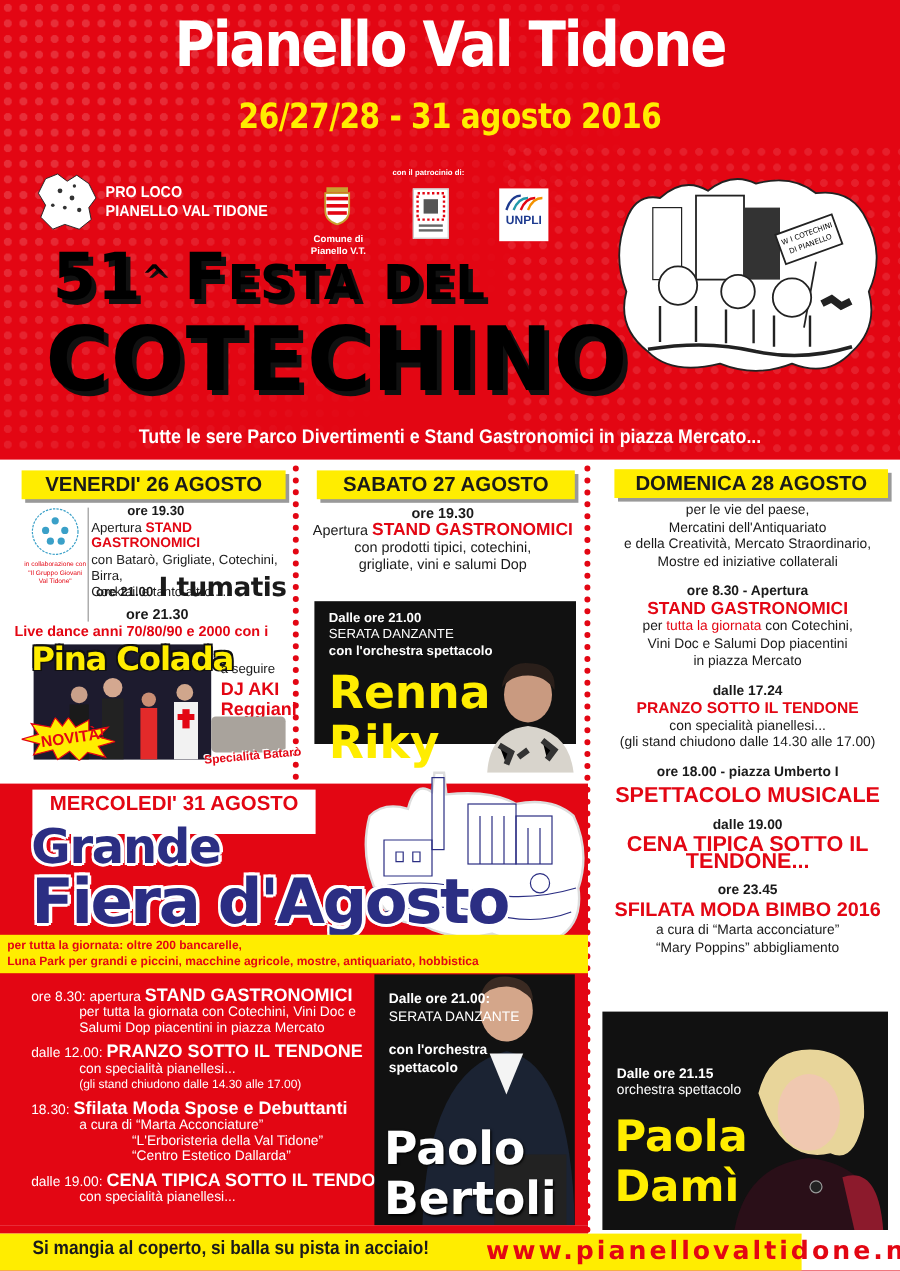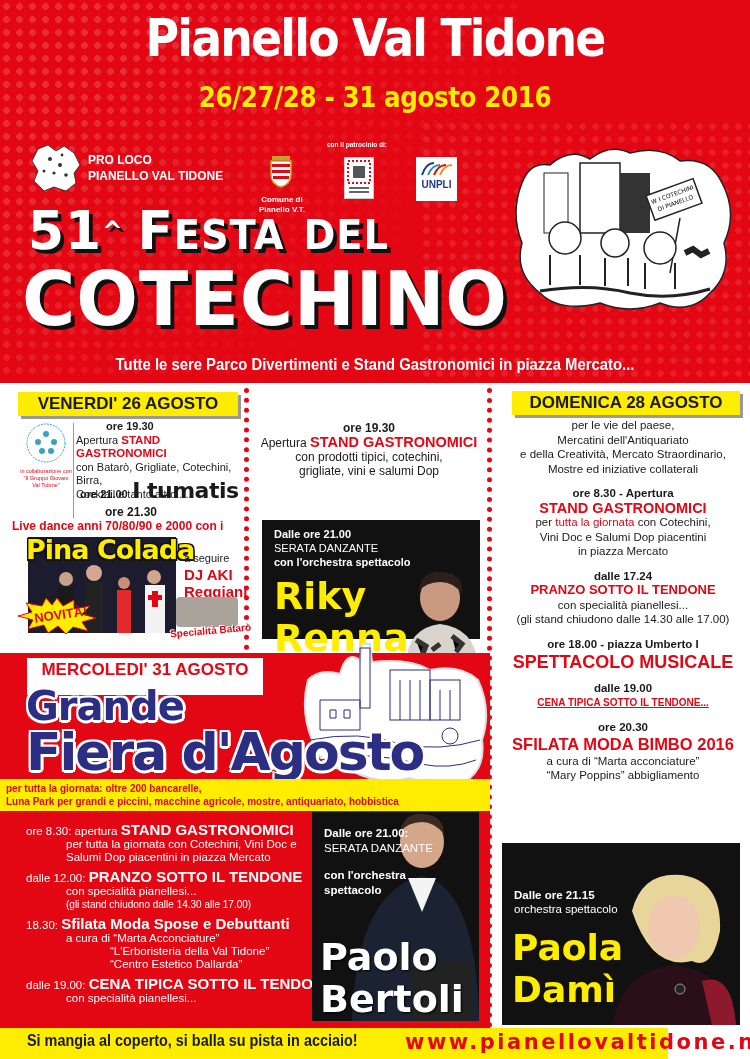--- a/index.html
+++ b/index.html
@@ -20,21 +20,21 @@
 
   .proloco-logo { position: absolute; left: 30px; top: 143px; width: 52px; height: 50px; }
   .proloco-text { position: absolute; left: 88px; top: 152px; color: #fff; font-weight: bold; font-size: 13px; line-height: 16px; transform: scaleX(0.92); transform-origin: left; }
   .comune-crest { position: absolute; left: 266px; top: 152px; width: 30px; height: 36px; }
   .comune-text { position: absolute; left: 256px; top: 195px; width: 52px; text-align: center; color: #fff; font-weight: bold; font-size: 8px; line-height: 10px; }
   .patrocinio { position: absolute; left: 327px; top: 141px; color: #fff; font-weight: bold; font-size: 6.5px; }
   .cons-logo { position: absolute; left: 344px; top: 157px; width: 30px; height: 42px; background: #fff; border: 1px solid #ccc; }
   .unpli-logo { position: absolute; left: 416px; top: 157px; width: 41px; height: 44px; background: #fff; }
   .unpli-logo .t { position: absolute; left: 0; top: 22px; width: 41px; text-align: center; color: #1d3a8f; font-weight: bold; font-size: 10px; }
 
-  .festa-title { position: absolute; left: 28px; top: 202px; color: #ffffff; font-family: "DejaVu Sans", sans-serif; font-weight: bold;
+  .festa-title { position: absolute; left: 44px; top: 202px; color: #000000; font-family: "DejaVu Sans", sans-serif; font-weight: bold;
     text-shadow: 4px 4px 0 #111; letter-spacing: 1px; }
   .festa-title .l1 { font-size: 54px; line-height: 58px; transform: scaleX(0.96); transform-origin: left; white-space: nowrap; }
   .festa-title .l1 .sup { font-size: 26px; vertical-align: top; margin-right: 14px; }
   .festa-title .l1 .small { font-size: 40px; }
   .festa-title .l2 { font-size: 74px; line-height: 70px; margin-left: -6px; transform: scaleX(0.98); transform-origin: left; white-space: nowrap; }
 
   .cartoon { position: absolute; left: 510px; top: 143px; width: 225px; height: 170px; }
   .subtitle { position: absolute; left: 0; top: 355px; width: 750px; text-align: center; color: #fff; font-weight: bold; font-size: 16.5px; transform: scaleX(0.9); }
 
   .content { position: absolute; left: 0; top: 383px; width: 750px; height: 676px; background: #fff; }
@@ -211,41 +211,42 @@
     <div>DJ AKI</div>
     <div>Reggiani</div>
   </div>
   <div style="position:absolute;left:176px;top:597px;width:62px;height:30px;background:#a9a39c;border-radius:4px;"></div>
   <div style="position:absolute;left:170px;top:625px;color:#e30613;font-weight:bold;font-size:10px;transform:rotate(-5deg);text-shadow:-1px -1px 0 #fff,1px 1px 0 #fff;white-space:nowrap;">Specialità Batarò</div>
   <svg style="position:absolute;left:18px;top:598px;width:78px;height:36px;" viewBox="0 0 78 36">
     <polygon points="39,0 45,8 56,2 56,11 72,8 64,16 78,20 64,24 70,33 55,29 48,36 40,28 30,35 26,27 10,31 15,22 0,18 14,14 8,5 24,8 28,0 34,7" fill="#ffed00" stroke="#e30613" stroke-width="1"></polygon>
   </svg>
   <div style="position:absolute;left:34px;top:607px;color:#e30613;font-weight:bold;font-size:13px;transform:rotate(-8deg);white-space:nowrap;">NOVITÀ!</div>
 
+  <div class="day-badge" style="left:264px;top:392px;width:215px;">SABATO 27 AGOSTO</div>
   <div class="col" style="left:258px;top:421px;width:222px;">
     <div class="b">ore 19.30</div>
     <div><span>Apertura</span> <span class="big-red">STAND GASTRONOMICI</span></div>
     <div>con prodotti tipici, cotechini,</div>
     <div>grigliate, vini e salumi Dop</div>
   </div>
-  <div class="black-box" style="left:262px;top:520px;width:218px;height:119px;">
+  <div class="black-box" style="left:262px;top:501px;width:218px;height:119px;">
     <svg style="position:absolute;left:140px;top:50px;" width="78" height="93" viewBox="0 0 78 93">
       <ellipse cx="38" cy="28" rx="20" ry="23" fill="#c99a80"></ellipse>
         <path d="M16 22 Q20 -2 42 2 Q62 4 60 24 Q52 12 38 12 Q24 12 16 22Z" fill="#2a1f1a"></path>
       <path d="M4 93 Q6 58 38 54 Q72 58 76 93Z" fill="#d8d4cc"></path>
         <path d="M14 70 l10 6 l-4 10 M50 66 l10 8 l-6 8 M30 80 l8 -6" stroke="#333" stroke-width="5"></path>
     </svg>
     <div style="position:absolute;left:12px;top:7px;font-size:11px;line-height:14px;">
       <div class="b">Dalle ore 21.00</div>
       <div>SERATA DANZANTE</div>
       <div class="b">con l'orchestra spettacolo</div>
     </div>
     <div class="yellow-name" style="position:absolute;left:12px;top:55px;font-size:38px;line-height:42px;">
+      <div>Renna</div>
       <div>Riky</div>
-      <div>Renna</div>
     </div>
   </div>
 
   <div class="day-badge" style="left:512px;top:391px;width:228px;">DOMENICA 28 AGOSTO</div>
   <div class="col" style="left:496px;top:418px;width:254px;font-size:11.5px;line-height:14.5px;">
     <div>per le vie del paese,</div>
     <div>Mercatini dell'Antiquariato</div>
     <div>e della Creatività, Mercato Straordinario,</div>
     <div>Mostre ed iniziative collaterali</div>
     <div style="height:10px"></div>
@@ -257,23 +258,23 @@
     <div style="height:10px"></div>
     <div class="b">dalle 17.24</div>
     <div class="big-red" style="font-size:13px;">PRANZO SOTTO IL TENDONE</div>
     <div>con specialità pianellesi...</div>
     <div>(gli stand chiudono dalle 14.30 alle 17.00)</div>
     <div style="height:10px"></div>
     <div class="b">ore 18.00 - piazza Umberto I</div>
     <div class="big-red" style="font-size:18px;line-height:22px;">SPETTACOLO MUSICALE</div>
     <div style="height:8px"></div>
     <div class="b">dalle 19.00</div>
-    <div class="big-red" style="font-size:10px;text-decoration:underline;">CENA TIPICA SOTTO IL TENDONE...</div>
+    <div class="big-red" style="font-size:18px;">CENA TIPICA SOTTO IL TENDONE...</div>
     <div style="height:10px"></div>
-    <div class="b">ore 20.30</div>
+    <div class="b">ore 23.45</div>
     <div class="big-red" style="font-size:16.5px;line-height:19px;">SFILATA MODA BIMBO 2016</div>
     <div>a cura di “Marta acconciature”</div>
     <div>“Mary Poppins” abbigliamento</div>
   </div>
   <div class="black-box" style="left:502px;top:843px;width:238px;height:182px;">
     <svg style="position:absolute;left:100px;top:18px;" width="138" height="164" viewBox="0 0 138 164">
       <path d="M30 50 Q40 10 80 14 Q120 20 118 70 Q110 110 90 100 Q50 110 30 50Z" fill="#e8d59a"></path>
       <ellipse cx="72" cy="66" rx="26" ry="32" fill="#f0c8b0"></ellipse>
       <path d="M10 164 Q20 110 72 104 Q126 110 134 164Z" fill="#2a0f18"></path>
       <path d="M100 120 Q130 110 134 164 L110 164Z" fill="#8c1a2c"></path>

